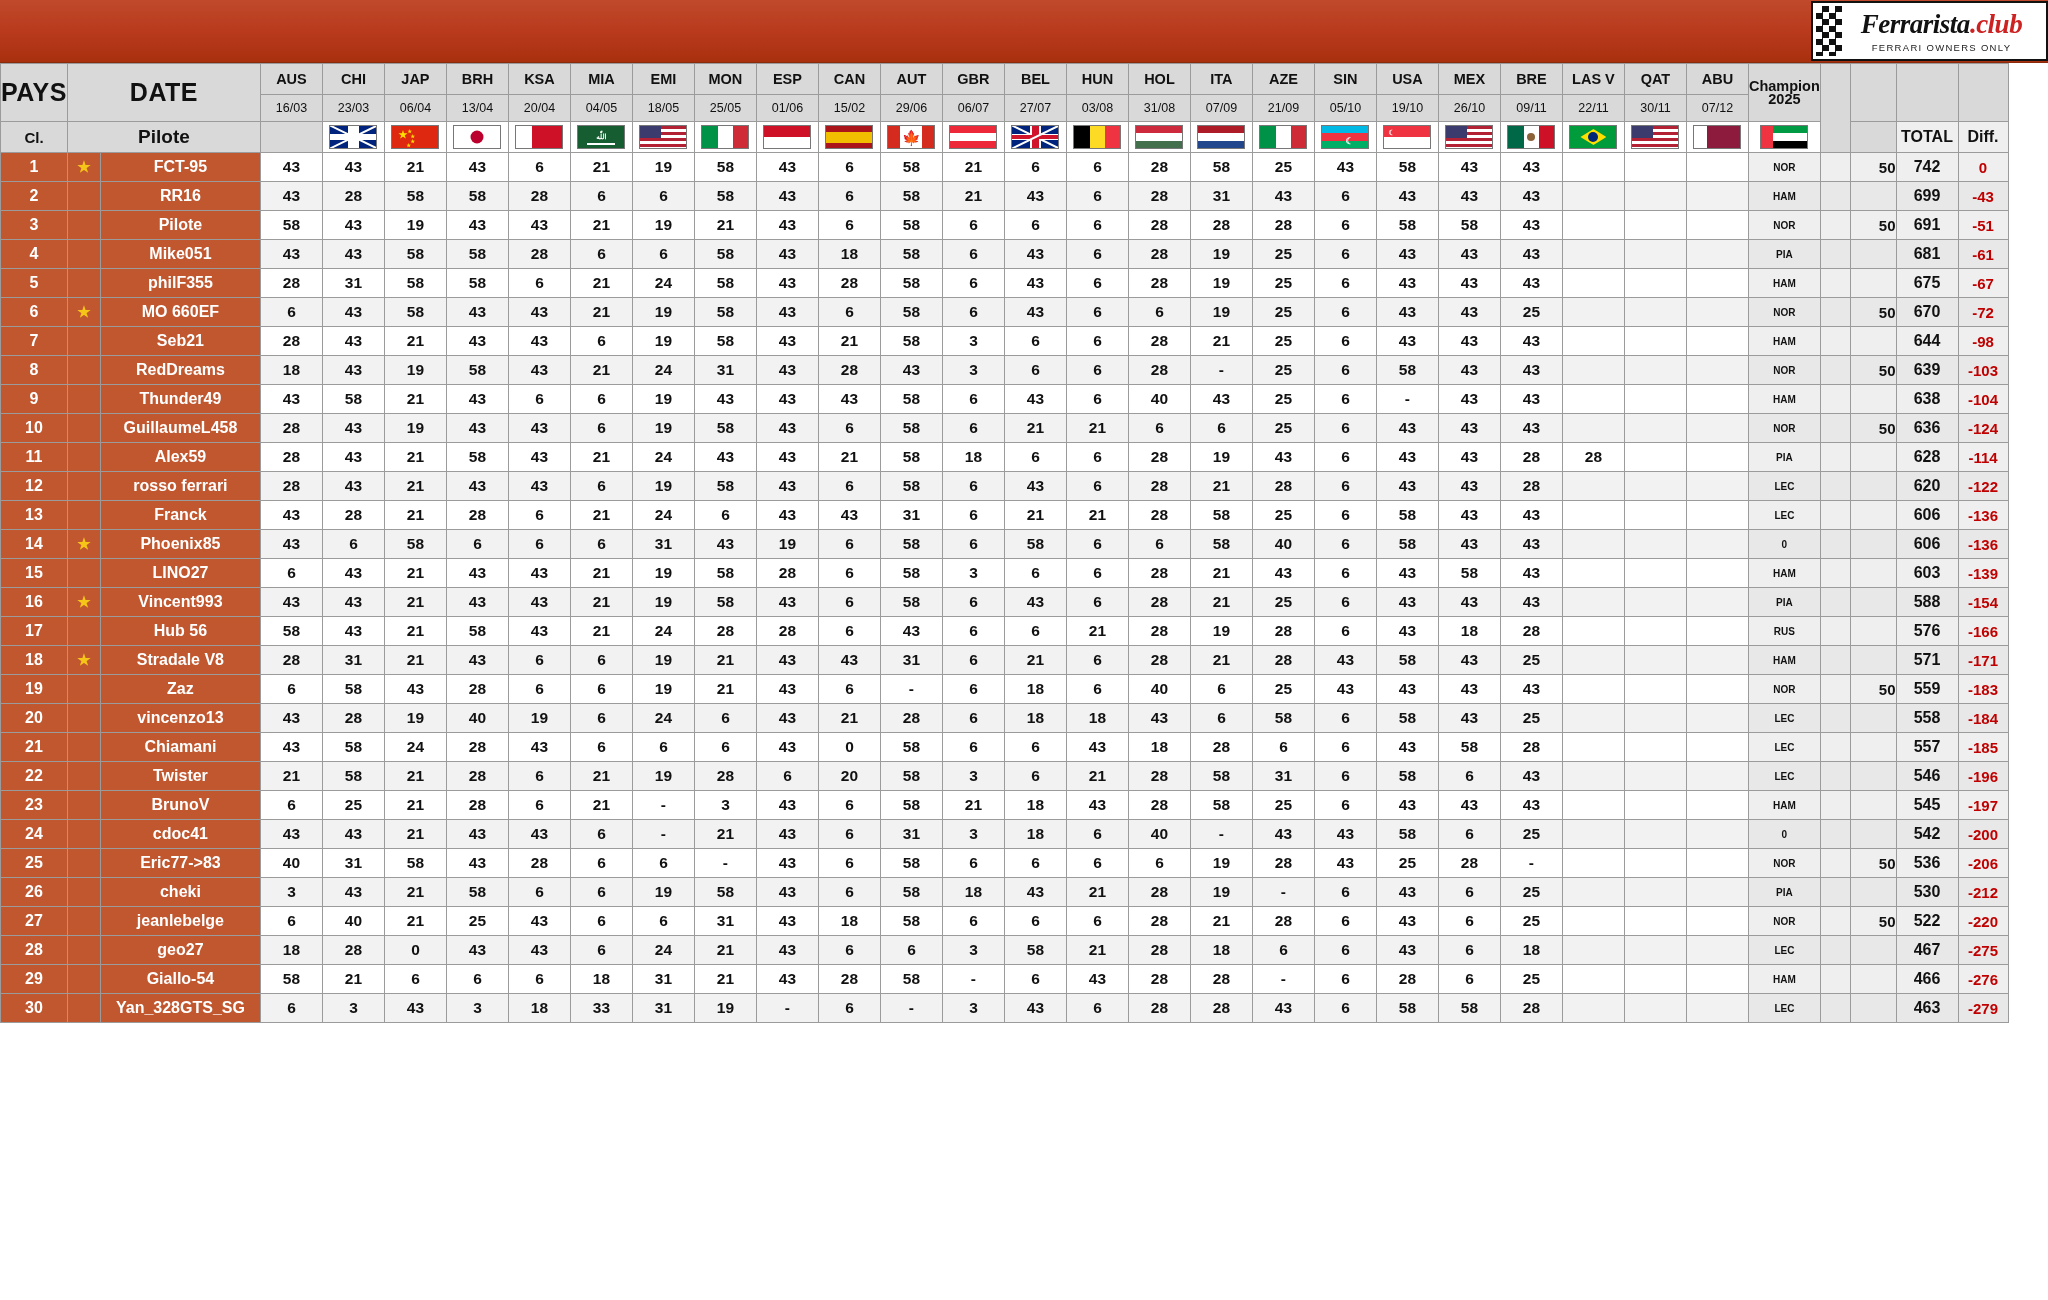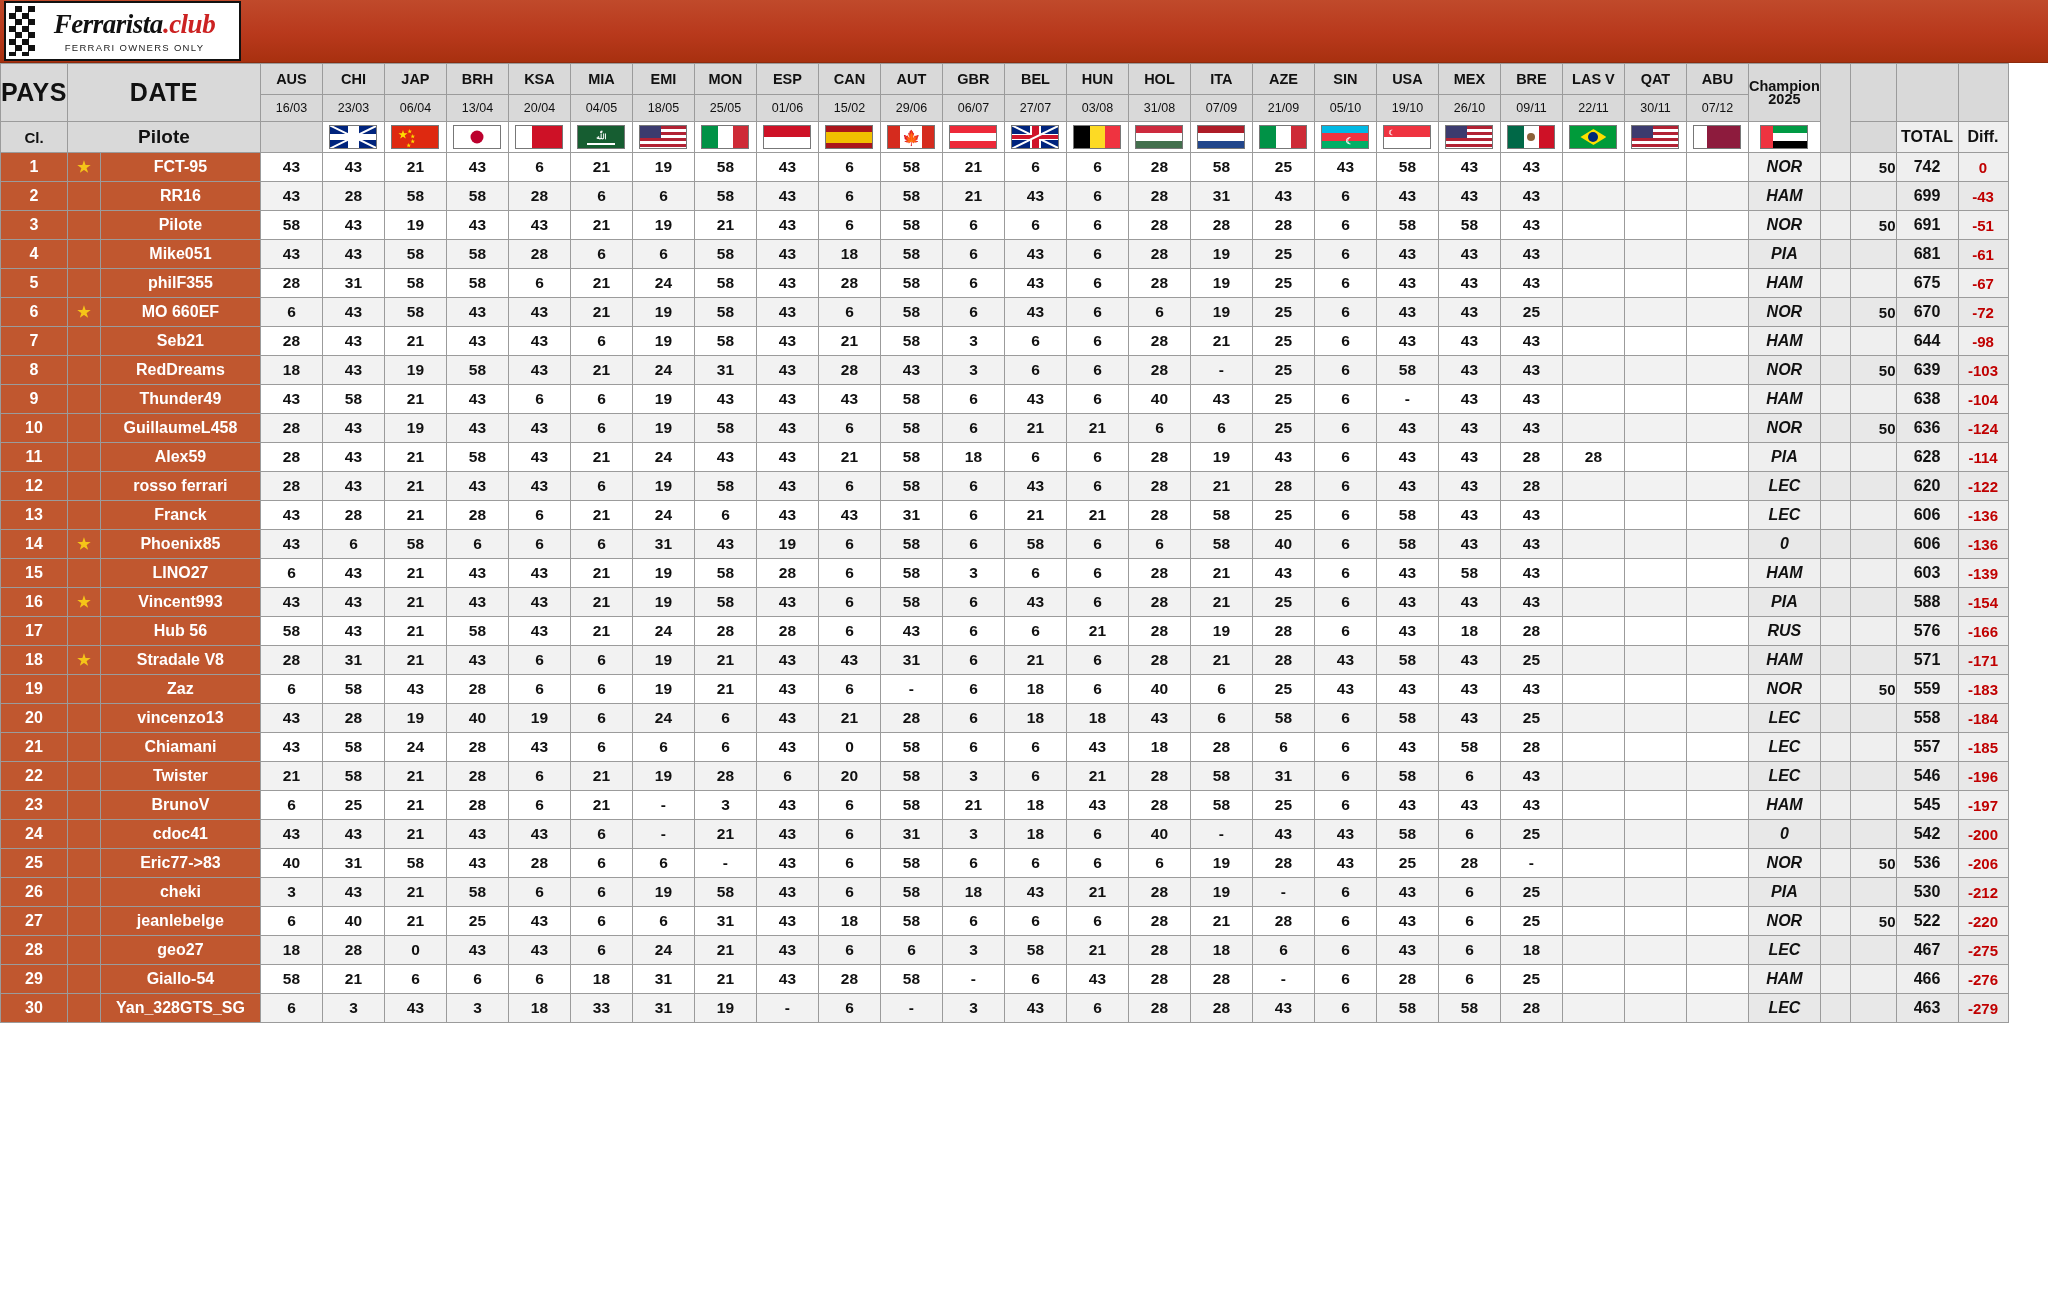--- a/index.html
+++ b/index.html
@@ -1,21 +1,21 @@
 <!DOCTYPE html>
 <html><head>
 <meta charset="utf-8">
 <style>
   html,body{margin:0;padding:0;background:#fff;}
   body{width:2048px;height:1300px;font-family:"Liberation Sans",sans-serif;overflow:hidden;}
   #wrap{width:2048px;height:1300px;position:relative;}
 
   
   .header{height:62px;background:linear-gradient(180deg,#c04a2b 0%,#b8391c 55%,#a8300f 100%);
-          display:flex;align-items:center;position:relative;border-bottom:1px solid #8d2a0c;}
+          display:flex;align-items:center;position:relative;border-bottom:1px solid #8d2a0c;justify-content:flex-end;}
   .logo{width:233px;height:56px;margin-left:4px;background:#fff;border:2px solid #111;
         display:flex;flex-direction:column;align-items:center;justify-content:center;position:relative;}
   .logo .chk{position:absolute;left:3px;top:3px;bottom:3px;width:26px;
         background:
           repeating-conic-gradient(#111 0 25%, #fff 0 50%) 0 0/13px 13px;}
   .logo .lt{font-family:"Liberation Serif",serif;font-style:italic;font-weight:bold;font-size:27px;color:#111;letter-spacing:-.5px;margin-left:24px;}
   .logo .lt .red{color:#c22;}
   .logo .ls{font-size:9.5px;letter-spacing:1.3px;color:#222;margin-left:24px;margin-top:2px;}
   .title{position:absolute;left:0;right:0;text-align:center;font-size:40px;font-weight:bold;color:#fff;
          letter-spacing:1px;text-shadow:0 1px 1px rgba(0,0,0,.35);}
@@ -44,21 +44,21 @@
   .cl-head{font-size:15px;}
   .grey{background:#d9d9d9;}
   .champ-head{font-size:11.5px;line-height:13px;font-weight:bold;background:#d9d9d9;}
 
   
   tbody tr{height:29px;}
   td.rank{background:#c0572f;color:#fff;font-size:16px;}
   td.star{background:#c0572f;color:#f5c518;font-size:15px;}
   td.pilot{background:#c0572f;color:#fff;font-size:16px;}
   td.val{background:#fff;font-size:15.5px;font-weight:bold;}
-  td.champ{background:#efefef;font-size:16px;font-style:italic;}
+  td.champ{background:#efefef;font-size:10px;}
   td.fifty{background:#efefef;font-size:15px;padding-left:28px;}
   td.total{background:#efefef;font-size:16px;}
   td.diff{background:#efefef;color:#c00000;font-size:15px;}
   tr.even td.val{background:#f2f2f2;}
   tr.even td.champ,tr.even td.fifty,tr.even td.total,tr.even td.diff{background:#e8e8e8;}
 
   .flag{width:46px;height:22px;display:inline-block;border:1px solid #777;position:relative;overflow:hidden;vertical-align:middle;}
   .fl-stripes-v{display:flex;width:100%;height:100%;}
   .fl-stripes-v div{flex:1;height:100%;}
   .fl-stripes-h{display:flex;flex-direction:column;width:100%;height:100%;}

